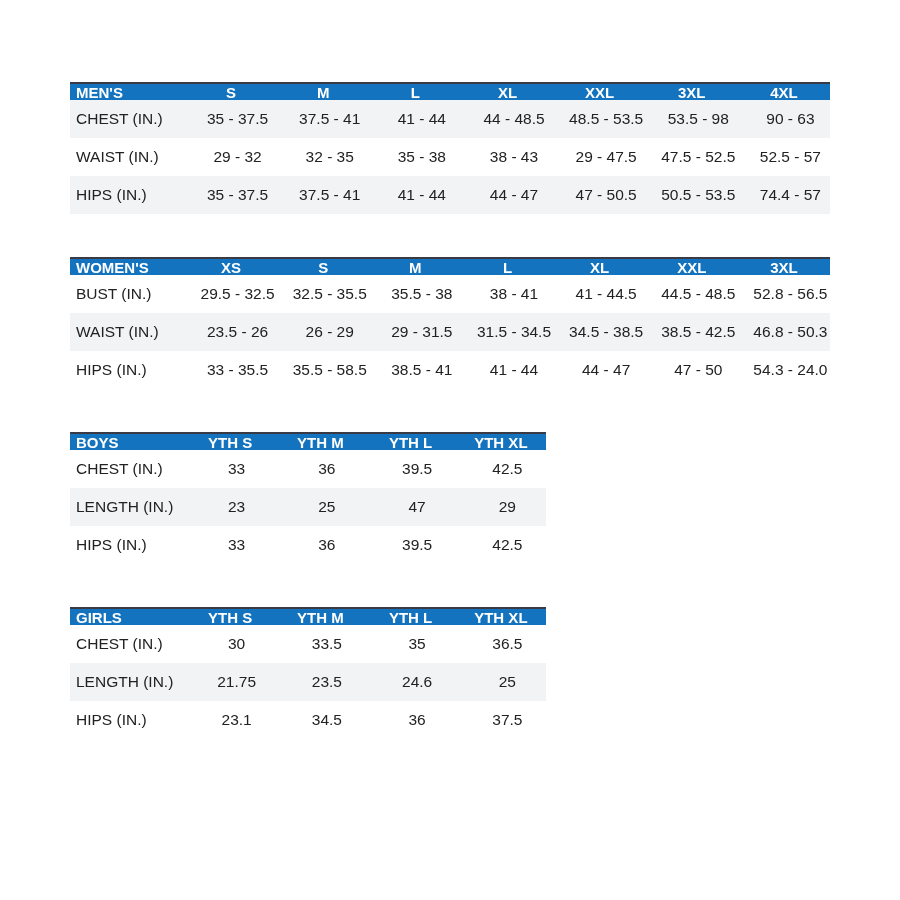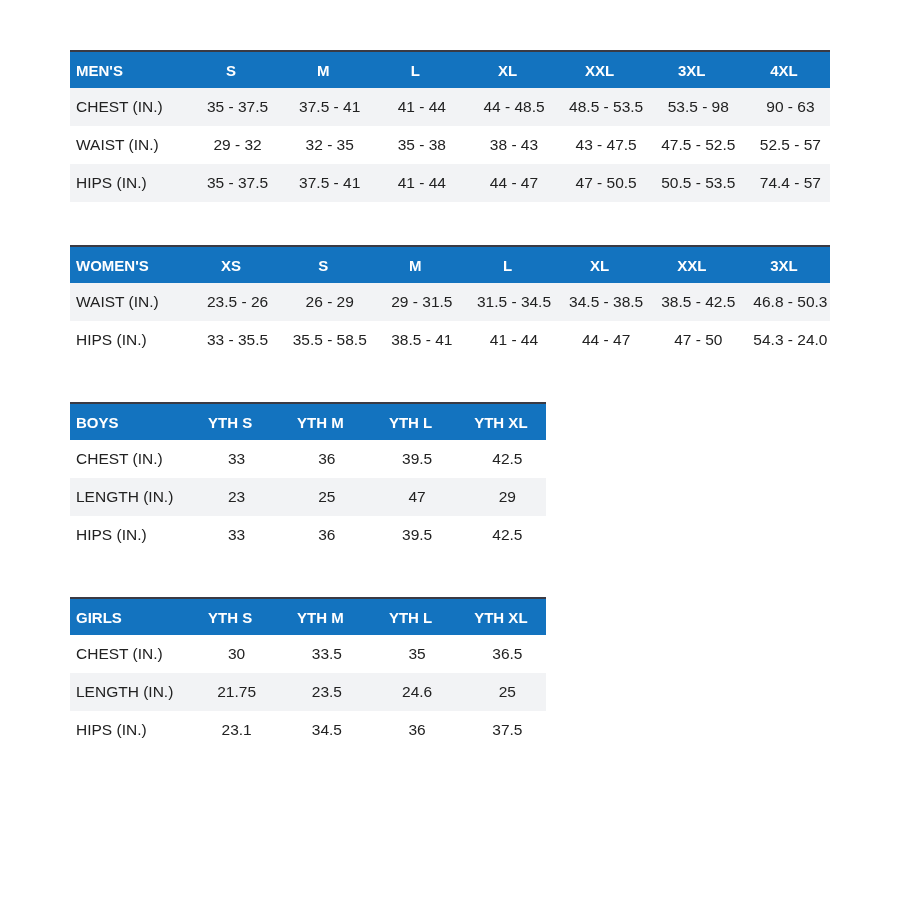--- a/index.html
+++ b/index.html
@@ -22,26 +22,27 @@
     line-height: 1.15;
   }
   .size-table {
     margin-bottom: 43px;
   }
   .size-table.wide   { width: 760px; }
   .size-table.narrow { width: 476px; }
   .thead {
     display: flex;
     align-items: center;
-    height: 38px;
+    height: 18px;
     background: #1373BF;
     border-top: 2px solid #3A3A44;
     color: #ffffff;
     font-weight: bold;
     font-size: 15px;
+    margin-top: 32px;
   }
   .trow {
     display: flex;
     align-items: center;
     height: 38px;
     font-size: 15.5px;
     color: #222222;
     background: #ffffff;
     gap: 13px;
   }
@@ -84,21 +85,21 @@
         <div class="cell cell-data">48.5 - 53.5</div>
         <div class="cell cell-data">53.5 - 98</div>
         <div class="cell cell-data">90 - 63</div>
       </div>
       <div class="trow">
         <div class="cell cell-label">WAIST (IN.)</div>
         <div class="cell cell-data">29 - 32</div>
         <div class="cell cell-data">32 - 35</div>
         <div class="cell cell-data">35 - 38</div>
         <div class="cell cell-data">38 - 43</div>
-        <div class="cell cell-data">43 - 47.5</div>
+        <div class="cell cell-data">29 - 47.5</div>
         <div class="cell cell-data">47.5 - 52.5</div>
         <div class="cell cell-data">52.5 - 57</div>
       </div>
       <div class="trow shaded">
         <div class="cell cell-label">HIPS (IN.)</div>
         <div class="cell cell-data">35 - 37.5</div>
         <div class="cell cell-data">37.5 - 41</div>
         <div class="cell cell-data">41 - 44</div>
         <div class="cell cell-data">44 - 47</div>
         <div class="cell cell-data">47 - 50.5</div>
@@ -111,20 +112,30 @@
       <div class="thead">
         <div class="cell cell-label">WOMEN'S</div>
         <div class="cell cell-data">XS</div>
         <div class="cell cell-data">S</div>
         <div class="cell cell-data">M</div>
         <div class="cell cell-data">L</div>
         <div class="cell cell-data">XL</div>
         <div class="cell cell-data">XXL</div>
         <div class="cell cell-data">3XL</div>
       </div>
+      <div class="trow">
+        <div class="cell cell-label">BUST (IN.)</div>
+        <div class="cell cell-data">29.5 - 32.5</div>
+        <div class="cell cell-data">32.5 - 35.5</div>
+        <div class="cell cell-data">35.5 - 38</div>
+        <div class="cell cell-data">38 - 41</div>
+        <div class="cell cell-data">41 - 44.5</div>
+        <div class="cell cell-data">44.5 - 48.5</div>
+        <div class="cell cell-data">52.8 - 56.5</div>
+      </div>
       <div class="trow shaded">
         <div class="cell cell-label">WAIST (IN.)</div>
         <div class="cell cell-data">23.5 - 26</div>
         <div class="cell cell-data">26 - 29</div>
         <div class="cell cell-data">29 - 31.5</div>
         <div class="cell cell-data">31.5 - 34.5</div>
         <div class="cell cell-data">34.5 - 38.5</div>
         <div class="cell cell-data">38.5 - 42.5</div>
         <div class="cell cell-data">46.8 - 50.3</div>
       </div>

